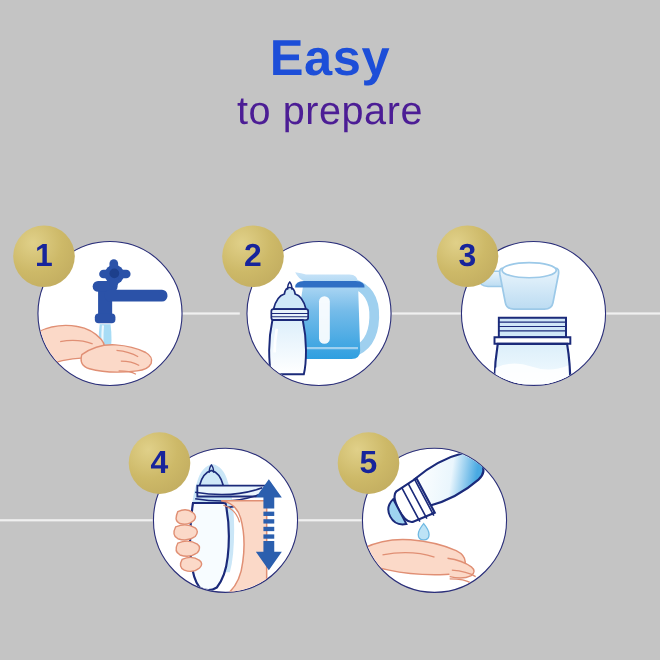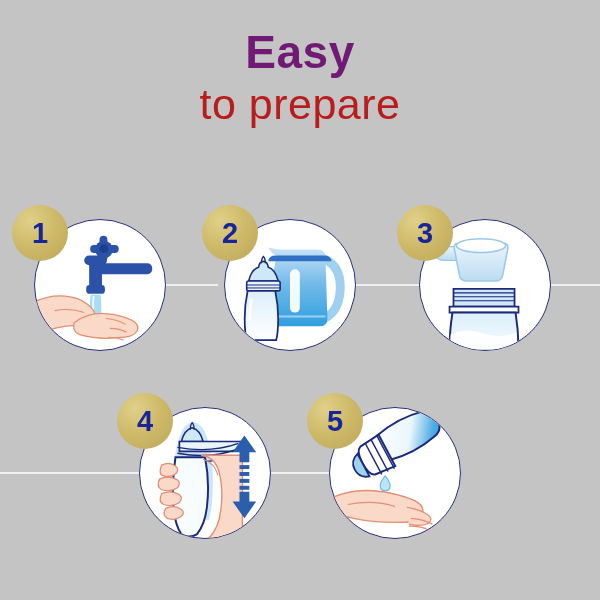--- a/index.html
+++ b/index.html
@@ -9,25 +9,25 @@
     background:#c4c4c4;
     font-family:"Liberation Sans", sans-serif;
     position:relative;
     overflow:hidden;
   }
   #stage { position:absolute; inset:0; width:600px; height:600px; }
 
   
   .title-block { position:absolute; left:0; top:28px; width:600px; text-align:center; }
   .title-line1 {
-    font-size:46px; font-weight:bold; color:#701a75;
+    font-size:46px; font-weight:bold; color:#1d4ed8;
     letter-spacing:0.5px; line-height:1.05;
   }
   .title-line2 {
-    font-size:43px; font-weight:normal; color:#b91c1c;
+    font-size:36px; font-weight:normal; color:#4c1d95;
     letter-spacing:0.5px; line-height:1.15; margin-top:4px;
   }
 
   
   .connector {
     position:absolute; height:2px; background:#f2f2f2; opacity:.95;
   }
 
   
   .step { position:absolute; width:132px; height:132px; }

